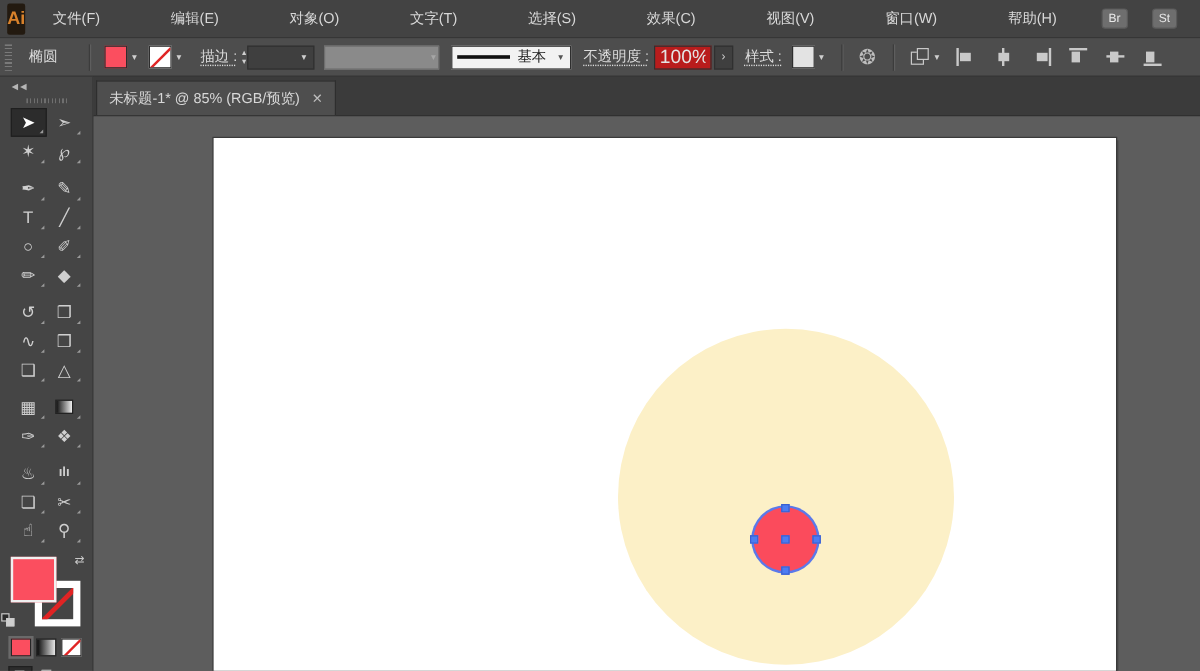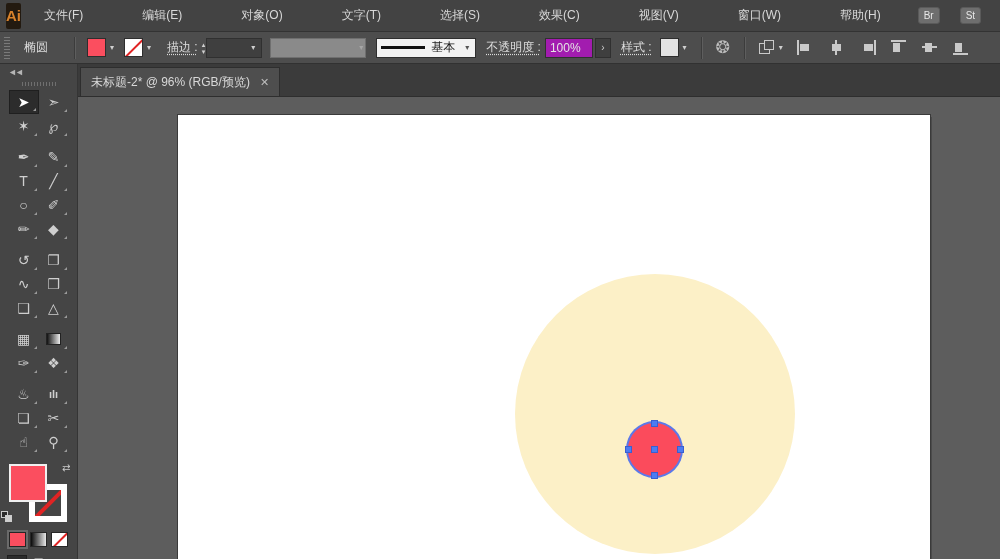--- a/index.html
+++ b/index.html
@@ -48,22 +48,22 @@
     display:flex; align-items:center; color:#ddd; }
   .stroke-w { width:56px; justify-content:flex-start; padding:0 4px; }
   .combo .dd-chev { margin-left:auto; }
   .profile-dd { width:96px; height:20px; background:#8a8a8a; border:1px solid #6f6f6f;
     display:flex; align-items:center; margin-left:8px; }
   .profile-dd .dd-chev { margin-left:auto; color:#a6a6a6; }
   .brush-dd { width:100px; height:20px; background:#f2f2f2; border:1px solid #2e2e2e;
     display:flex; align-items:center; color:#1a1a1a; margin-left:10px; padding:0 4px; }
   .brush-line { flex:0 0 44px; height:3px; background:#111; margin-right:6px; }
   .brush-dd .dd-chev { color:#555; margin-left:auto; }
-  .num-input { width:48px; height:20px; background:#a21caf; border:1px solid #303030;
-    color:#e4e4e4; padding:0 4px; font-size:12px; }
+  .num-input { width:48px; height:20px; background:#b91c1c; border:1px solid #303030;
+    color:#e4e4e4; padding:0 4px; font-size:16px; }
   .arrow-btn { width:16px; height:20px; background:#3f3f3f; border:1px solid #303030;
     color:#cfcfcf; font-size:10px; display:flex; align-items:center; justify-content:center; margin-left:2px; }
   .style-swatch { width:19px; height:19px; background:#e3e3e3; border:1px solid #2e2e2e; }
   .recolor { font-size:17px; color:#bdbdbd; margin:0 6px; }
   .doc-icon { position:relative; width:16px; height:15px; margin:0 2px 0 6px; }
   .doc-icon i { position:absolute; border:1px solid #c9c9c9; }
   .doc-icon i:nth-child(1){ left:0; top:3px; width:11px; height:11px; }
   .doc-icon i:nth-child(2){ left:5px; top:0; width:10px; height:10px; background:#4d4d4d; }
   .aligns { display:flex; align-items:center; gap:14px; margin-left:12px; }
   .al { position:relative; width:17px; height:15px; }
@@ -387,21 +387,21 @@
     <div class="draw-modes" id="dmodes">
         <span class="dmode active">❏</span>
         <span class="dmode">❐</span>
         <span class="dmode">◉</span>
       </div>
   </div>
 
   <div class="doc-area">
     <div class="tab-bar">
       <div class="doc-tab">
-        <span>未标题-2* @ 96% (RGB/预览)</span>
+        <span>未标题-1* @ 85% (RGB/预览)</span>
         <span class="tab-close">✕</span>
       </div>
     </div>
     <div class="canvas">
       <div class="artboard">
         <div class="circle-outer"></div>
         <div class="circle-inner"></div>
         <span class="handle" style="left:473px;top:305px"></span>
         <span class="handle" style="left:473px;top:357px"></span>
         <span class="handle" style="left:447px;top:331px"></span>

